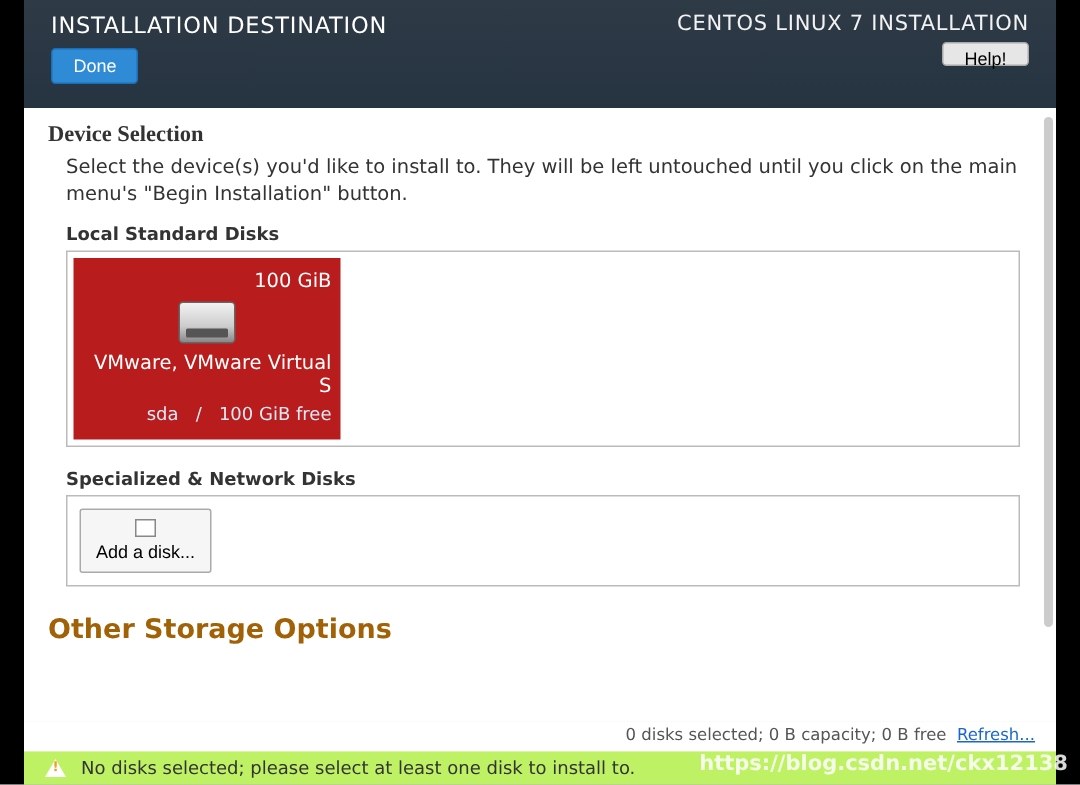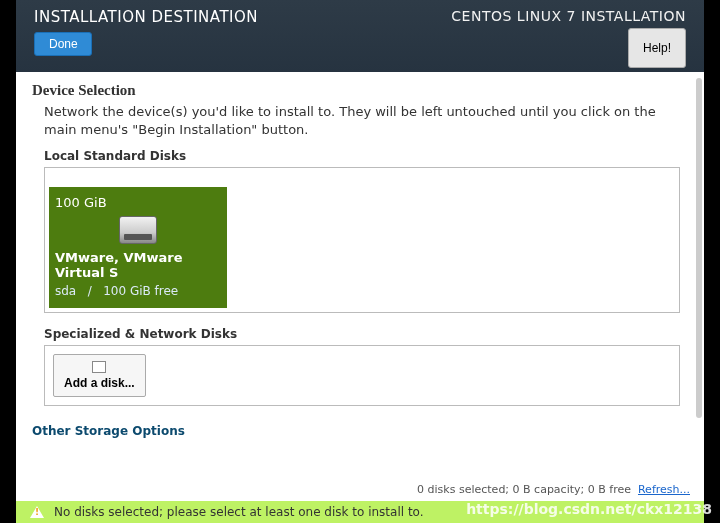--- a/index.html
+++ b/index.html
@@ -62,21 +62,21 @@
   .kb-icon::after {
     content: ""; position: absolute; inset: 2px;
     background: repeating-linear-gradient(to right, #fff 0 1px, #222 1px 2px);
   }
   .help-btn {
     background: #e6e6e6;
     border: 1px solid #aaa;
     border-radius: 3px;
     padding: 3px 14px;
     font-size: 12px;
-    height: 40px;
+    height: 16px;
     cursor: pointer;
   }
   .content {
     flex: 1;
     background: #fff;
     padding: 10px 16px 4px 16px;
     overflow: hidden;
     position: relative;
   }
   .scrollbar {
@@ -98,64 +98,62 @@
   }
   .disk-box {
     margin: 0 8px 0 12px;
     border: 1px solid #bbb;
     min-height: 110px;
     padding: 4px;
     background: #fff;
   }
   .disk-tile {
     width: 178px;
-    background: #4d7c0f;
+    background: #b91c1c;
     color: #fff;
     padding: 8px 6px 10px 6px;
-    text-align: left;
-    cursor: pointer;
-    margin-top: 15px;
+    text-align: right;
+    cursor: pointer;
   }
   .disk-size { font-size: 13px; margin-bottom: 6px; }
   .disk-icon {
     width: 38px; height: 28px; margin: 0 auto 6px auto;
     background: linear-gradient(to bottom, #f2f2f2 0%, #ccc 60%, #888 100%);
     border-radius: 3px; border: 1px solid #666;
     position: relative;
   }
   .disk-icon::after {
     content: ""; position: absolute; left: 4px; right: 4px; bottom: 3px; height: 6px;
     background: #555; border-radius: 1px;
   }
-  .disk-name { font-size: 13px; font-weight: 700; margin-bottom: 4px; }
+  .disk-name { font-size: 13px; font-weight: 400; margin-bottom: 4px; }
   .disk-detail { font-size: 12px; color: #dbeaf7; }
   .spec-box {
     margin: 4px 8px 0 12px;
     border: 1px solid #bbb;
     padding: 8px;
     background: #fff;
   }
   .add-disk-btn {
     border: 1px solid #aaa;
     background: #f6f6f6;
     padding: 6px 10px;
     font-size: 12px;
     display: inline-flex;
     flex-direction: column;
     align-items: center;
     gap: 3px;
     cursor: pointer;
     border-radius: 2px;
-    font-weight: bold;
   }
   .add-disk-icon {
     width: 14px; height: 12px; border: 1px solid #888; background: #fff;
   }
   .other-storage {
-    font-size: 12px; font-weight: 700; color: #0c4a6e;
+    font-size: 18px; font-weight: 700; color: #a16207;
     margin: 18px 0 0 0;
   }
   .footer-status {
     height: 20px;
     font-size: 11px; color: #555;
     text-align: right;
     padding: 2px 14px 0 0;
     background: #fff;
   }
   .footer-status a { color: #1a66cc; text-decoration: underline; cursor: pointer; }
@@ -203,21 +201,21 @@
       <div class="topbar-controls">
         <button class="help-btn">Help!</button>
       </div>
     </div>
   </div>
 
   <div class="content">
     <div class="scrollbar"></div>
 
     <div class="section-title">Device Selection</div>
-    <div class="section-desc">Network the device(s) you'd like to install to.  They will be left untouched until you click on the main menu's "Begin Installation" button.</div>
+    <div class="section-desc">Select the device(s) you'd like to install to.  They will be left untouched until you click on the main menu's "Begin Installation" button.</div>
 
     <div class="subhead">Local Standard Disks</div>
     <div class="disk-box">
       <div class="disk-tile">
         <div class="disk-size">100 GiB</div>
         <div class="disk-icon"></div>
         <div class="disk-name">VMware, VMware Virtual S</div>
         <div class="disk-detail">
           <span>sda</span>
           &nbsp;&nbsp;<span>/</span>&nbsp;&nbsp;

